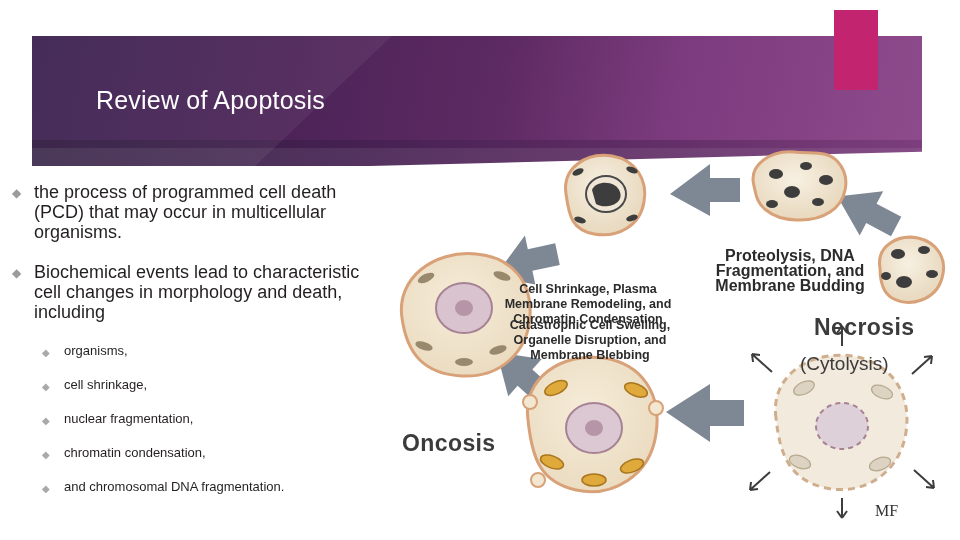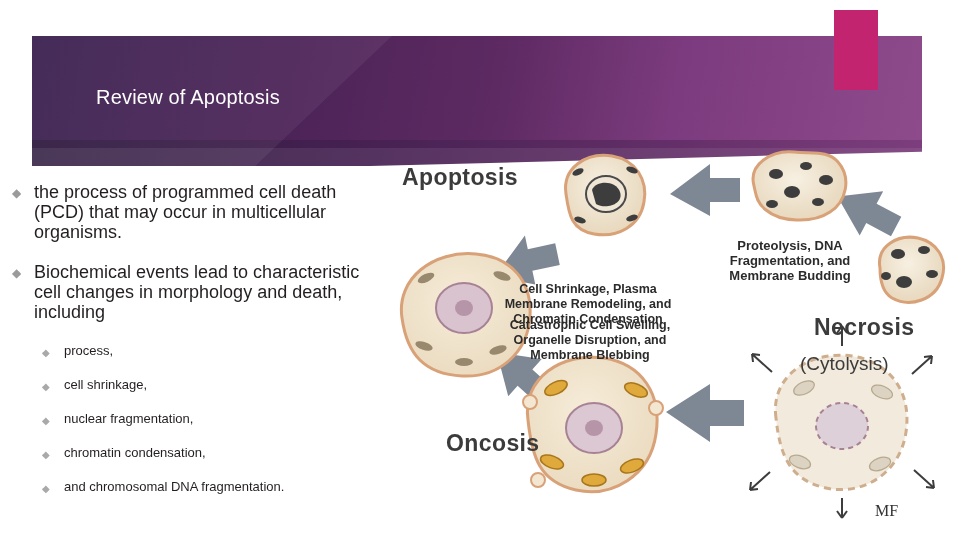--- a/index.html
+++ b/index.html
@@ -59,21 +59,21 @@
     width: 44px;
     height: 80px;
     background: #c2246f;
     z-index: 3;
   }
   .title {
     position: absolute;
     left: 96px;
     top: 86px;
     color: #ffffff;
-    font-size: 20px;
+    font-size: 25px;
     font-weight: normal;
     letter-spacing: 0.2px;
     z-index: 4;
     white-space: nowrap;
   }
 
   
   .body-col {
     position: absolute;
     left: 12px;
@@ -148,36 +148,35 @@
     left: 420px; top: 203px;
     font-size: 19px;
     color: #3b3b3b;
   }
   .lbl-oncosis {
     left: 22px; top: 280px;
     font-size: 23px;
     font-weight: bold;
     color: #3b3b3b;
     letter-spacing: 0.4px;
-    margin-left: 44px;
   }
   .lbl-shrinkage {
     left: 118px; top: 88px;
     width: 180px;
     font-size: 12.5px;
     line-height: 15px;
     text-align: center;
     font-weight: bold;
     color: #2b2b2b;
     margin-top: 44px;
   }
   .lbl-proteolysis {
-    left: 320px; top: 88px;
+    left: 320px; top: 98px;
     width: 180px;
-    font-size: 13px;
+    font-size: 16px;
     line-height: 15px;
     text-align: center;
     font-weight: bold;
     color: #2b2b2b;
   }
   .lbl-swelling {
     left: 110px; top: 168px;
     width: 200px;
     font-size: 12.5px;
     line-height: 15px;
@@ -212,21 +211,21 @@
       <span class="btext">the process of programmed cell death (PCD) that may occur in multicellular organisms.</span>
     </div>
 
     <div class="bullet-row">
       <span class="marker">◆</span>
       <span class="btext">Biochemical events lead to characteristic cell changes in morphology and death, including</span>
     </div>
 
     <div class="bullet-row sub">
       <span class="marker sub-marker">◆</span>
-      <span class="btext sub-text">process,</span>
+      <span class="btext sub-text">organisms,</span>
     </div>
 
     <div class="bullet-row sub">
       <span class="marker sub-marker">◆</span>
       <span class="btext sub-text">cell shrinkage,</span>
     </div>
 
     <div class="bullet-row sub">
       <span class="marker sub-marker">◆</span>
       <span class="btext sub-text">nuclear fragmentation,</span>
@@ -354,21 +353,20 @@
           <path d="M392 222 L372 204 M372 204 L380 205 M372 204 L373 212"></path>
           <path d="M532 224 L552 206 M552 206 L544 207 M552 206 L551 214"></path>
           <path d="M390 322 L370 340 M370 340 L378 339 M370 340 L371 332"></path>
           <path d="M534 320 L554 338 M554 338 L546 337 M554 338 L553 330"></path>
           <path d="M462 196 L462 176 M462 176 L457 183 M462 176 L467 183"></path>
           <path d="M462 348 L462 368 M462 368 L457 361 M462 368 L467 361"></path>
         </g>
       </g>
     </svg>
 
-    <div class="fig-label lbl-apoptosis">Apoptosis</div>
     <div class="fig-label lbl-necrosis">Necrosis</div>
     <div class="fig-label lbl-cytolysis">(Cytolysis)</div>
     <div class="fig-label lbl-oncosis">Oncosis</div>
     <div class="fig-label lbl-shrinkage">Cell Shrinkage, Plasma Membrane Remodeling, and Chromatin Condensation</div>
     <div class="fig-label lbl-proteolysis">Proteolysis, DNA Fragmentation, and Membrane Budding</div>
     <div class="fig-label lbl-swelling">Catastrophic Cell Swelling, Organelle Disruption, and Membrane Blebbing</div>
     <div class="sig">MF</div>
   </div>
 
 </div>

